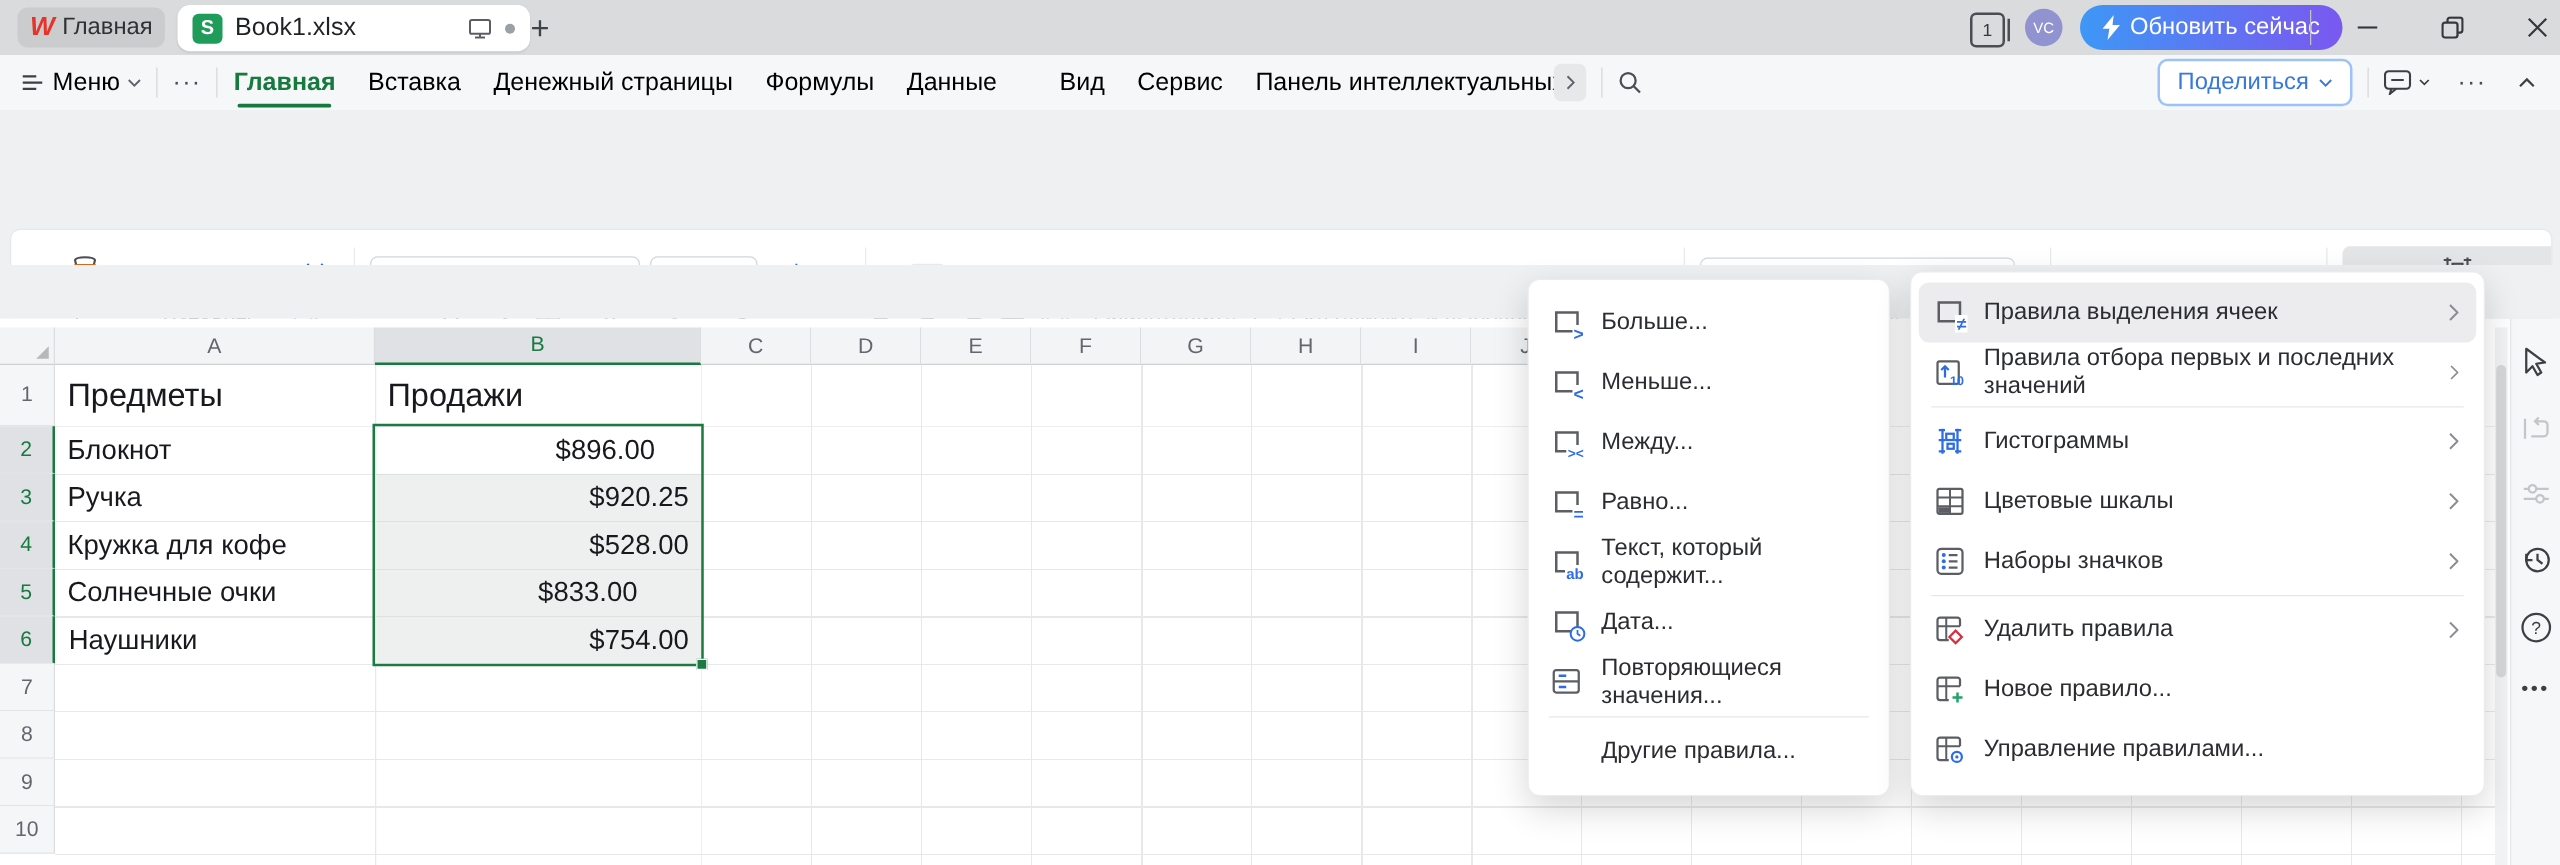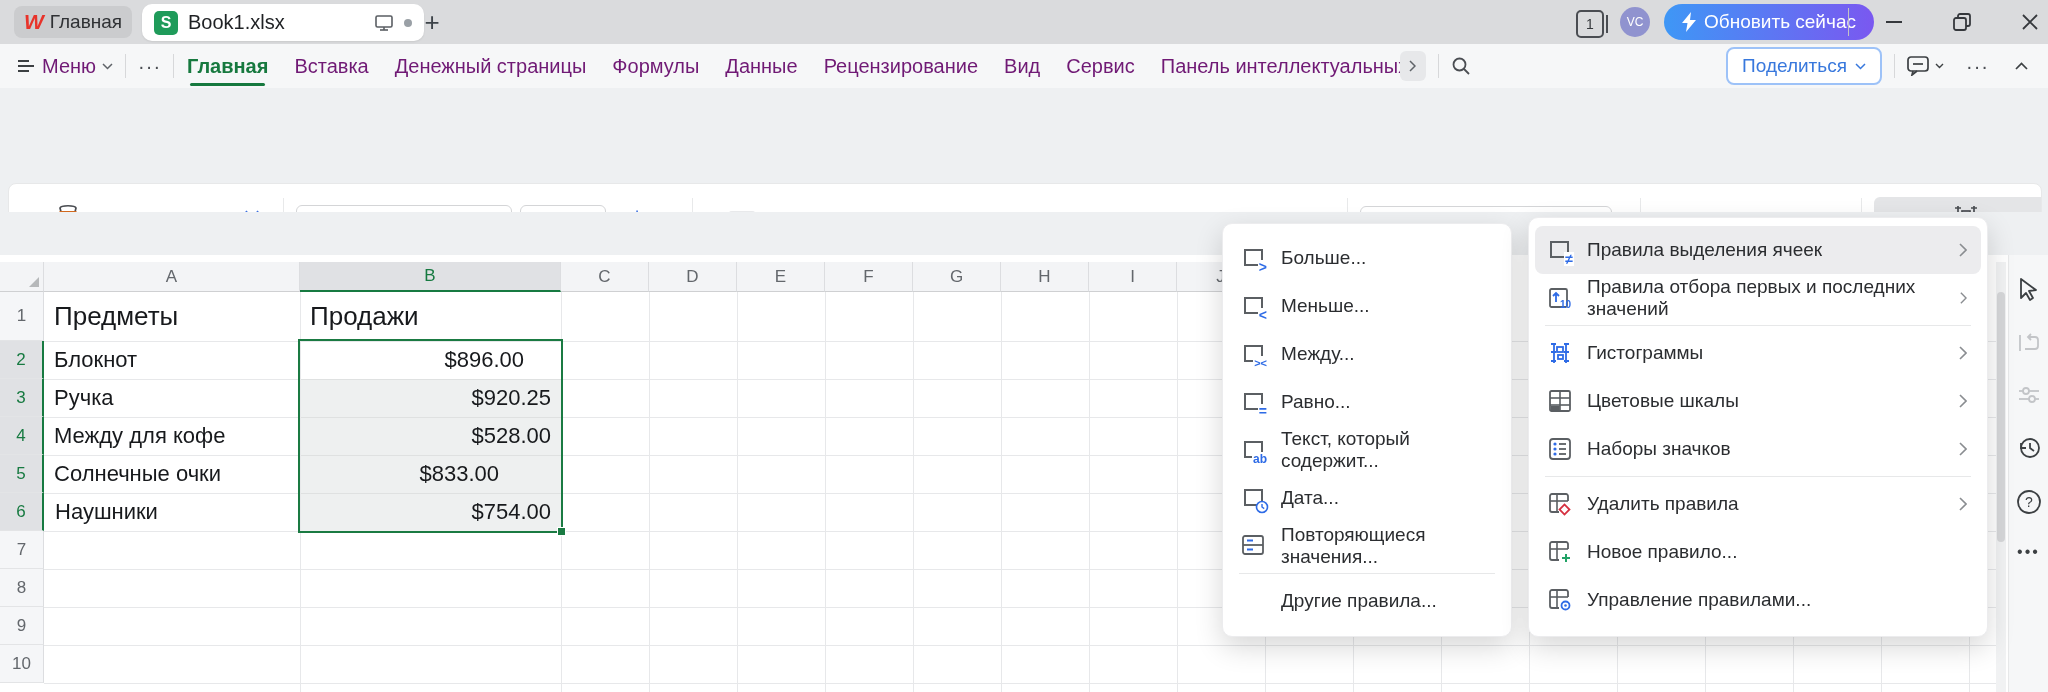--- a/index.html
+++ b/index.html
@@ -23,21 +23,21 @@
   .wincount{left:1576px;top:10px;width:24px;height:24px;border:2px solid #4a4d52;border-radius:5px;
     font-size:14px;color:#35383c;display:flex;align-items:center;justify-content:center;border-right-width:2px}
   .wincount:after{content:"";position:absolute;right:-6px;top:3px;height:18px;border-right:2px solid #4a4d52}
   .avatar{left:1620px;top:7px;width:30px;height:30px;border-radius:50%;background:#9093cf;color:#fff;
     font-size:12px;display:flex;align-items:center;justify-content:center}
   .updbtn{left:1664px;top:4px;height:36px;padding:0 18px;border-radius:18px;color:#fff;font-size:19px;
     background:linear-gradient(90deg,#3e97f6,#7a58f0);display:flex;align-items:center;gap:8px}
   .tb-ic{display:flex;align-items:center;justify-content:center;color:#35383c}
   
   #menubar{left:0;top:44px;width:2048px;height:44px;background:#f6f7f8;display:flex;align-items:center}
-  .mb-item{font-size:20px;color:#701a75;white-space:nowrap}
+  .mb-item{font-size:20px;color:#000000;white-space:nowrap}
   .mb-tab{padding:0 1px;position:relative;height:44px;display:flex;align-items:center}
   .mb-tab.active{color:#17793f;font-weight:bold}
   .mb-tab.active:after{content:"";position:absolute;left:4px;right:4px;bottom:2px;height:3px;
      border-radius:2px;background:#17793f}
   .vdiv{width:1px;height:24px;background:#d7d8da;margin:0 12px}
   .chevbox{width:26px;height:30px;background:#e7e8ea;border-radius:6px;display:flex;align-items:center;justify-content:center}
   .sharebtn{height:34px;padding:0 14px;border:2px solid #9dc2f8;border-radius:8px;background:#fff;
      color:#3878dd;font-size:19px;display:flex;align-items:center;gap:8px}
   
   #ribbonzone{left:0;top:88px;width:2048px;height:124px;background:#eef0f2}
@@ -167,21 +167,20 @@
   <span class="mb-tab active mb-item">Главная</span>
   <span style="width:24px"></span>
   <span class="mb-tab mb-item">Вставка</span>
   <span style="width:24px"></span>
   <span class="mb-tab mb-item">Денежный страницы</span>
   <span style="width:24px"></span>
   <span class="mb-tab mb-item">Формулы</span>
   <span style="width:24px"></span>
   <span class="mb-tab mb-item">Данные</span>
   <span style="width:24px"></span>
-  <span class="mb-tab mb-item">Рецензирование</span>
   <span style="width:24px"></span>
   <span class="mb-tab mb-item">Вид</span>
   <span style="width:24px"></span>
   <span class="mb-tab mb-item">Сервис</span>
   <span style="width:24px"></span>
   <span class="mb-tab mb-item" style="max-width:238px;overflow:hidden">Панель интеллектуальных инструм</span>
   <span class="chevbox">
     <svg width="7" height="12" viewBox="0 0 7 12">
         <path d="M1 1l5 5-5 5" fill="none" stroke="#5f6368" stroke-width="1.5"></path>
       </svg>
@@ -589,27 +588,27 @@
   <div class="rowhdr sel" style="top:238px;height:38px">6</div>
   <div class="rowhdr" style="top:276px;height:38px">7</div>
   <div class="rowhdr" style="top:314px;height:38px">8</div>
   <div class="rowhdr" style="top:352px;height:38px">9</div>
   <div class="rowhdr" style="top:390px;height:38px">10</div>
 
   <div class="cell big" style="left:44px;top:37px;width:256px;height:49px">Предметы</div>
   <div class="cell big" style="left:300px;top:37px;width:261px;height:49px">Продажи</div>
   <div class="cell" style="left:44px;top:86px;width:256px;height:38px">Блокнот</div>
   <div class="cell" style="left:44px;top:124px;width:256px;height:38px">Ручка</div>
-  <div class="cell" style="left:44px;top:162px;width:256px;height:38px">Между для кофе</div>
+  <div class="cell" style="left:44px;top:162px;width:256px;height:38px">Кружка для кофе</div>
   <div class="cell" style="left:44px;top:200px;width:256px;height:38px">Солнечные очки</div>
   <div class="cell" style="left:45px;top:238px;width:256px;height:38px">Наушники</div>
   <div class="cell right" style="left:300px;top:86px;width:234px;height:38px">$896.00</div>
   <div class="cell right" style="left:300px;top:124px;width:261px;height:38px">$920.25</div>
   <div class="cell right" style="left:300px;top:162px;width:261px;height:38px">$528.00</div>
-  <div class="cell right" style="left:289px;top:200px;width:220px;height:38px">$833.00</div>
+  <div class="cell right" style="left:300px;top:200px;width:220px;height:38px">$833.00</div>
   <div class="cell right" style="left:300px;top:238px;width:261px;height:38px">$754.00</div>
 
   <div class="abs" style="left:298px;top:84px;width:265px;height:194px;border:2px solid #1a7a42;box-sizing:border-box;pointer-events:none"></div>
   <div class="abs" style="left:557px;top:272px;width:9px;height:9px;background:#1a7a42;border:1.5px solid #fff;box-sizing:border-box"></div>
 </div>
 
 <div id="vscroll" class="abs"></div>
 <div id="vthumb" class="abs"></div>
 <div id="rail" class="abs">
   <span>

